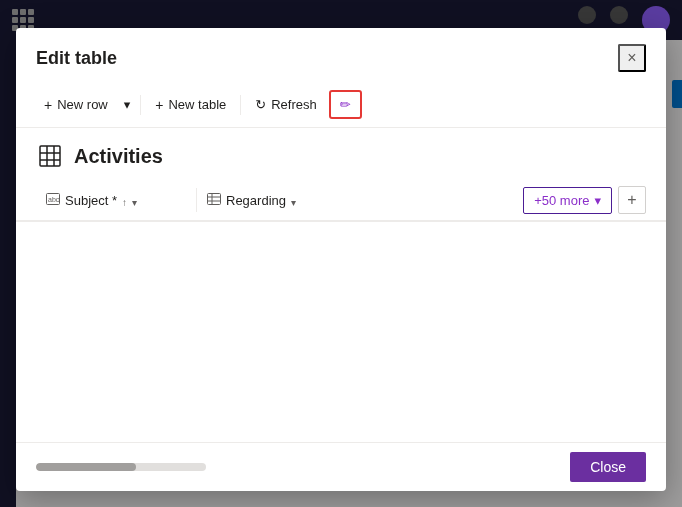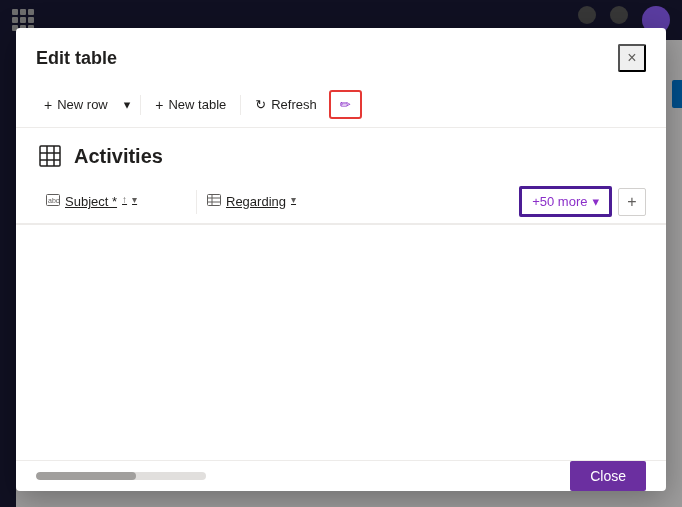--- a/index.html
+++ b/index.html
@@ -217,44 +217,43 @@
     .col-headers {
       display: flex;
       align-items: center;
       padding: 6px 20px;
       gap: 0;
       border-bottom: 2px solid #edebe9;
     }
 
     .col-header {
       display: flex;
-      align-items: flex-start;
+      align-items: flex-end;
       gap: 5px;
       padding: 6px 10px;
       font-size: 13px;
       color: #201f1e;
       cursor: pointer;
       border-radius: 2px;
       min-width: 160px;
-      text-decoration: underline;
     }
 
     .col-separator {
       width: 1px;
       height: 24px;
       background: #edebe9;
     }
 
     .more-cols-btn {
       display: flex;
       align-items: center;
       gap: 5px;
       margin-left: auto;
       padding: 5px 10px;
-      border: 3px solid #4c1d95;
+      border: 1px solid #4c1d95;
       background: white;
       border-radius: 2px;
       cursor: pointer;
       font-size: 13px;
       color: #8b2fc9;
       font-weight: 500;
     }
 
     .add-col-btn {
       display: flex;
@@ -275,21 +274,21 @@
       flex: 1;
       min-height: 180px;
       background: white;
     }
 
     
     .modal-footer {
       display: flex;
       align-items: center;
       justify-content: space-between;
-      padding: 0 20px;
+      padding: 9px 20px;
       border-top: 1px solid #edebe9;
     }
 
     .scrollbar-track {
       width: 170px;
       height: 8px;
       background: #e1dfdd;
       border-radius: 4px;
       overflow: hidden;
     }

